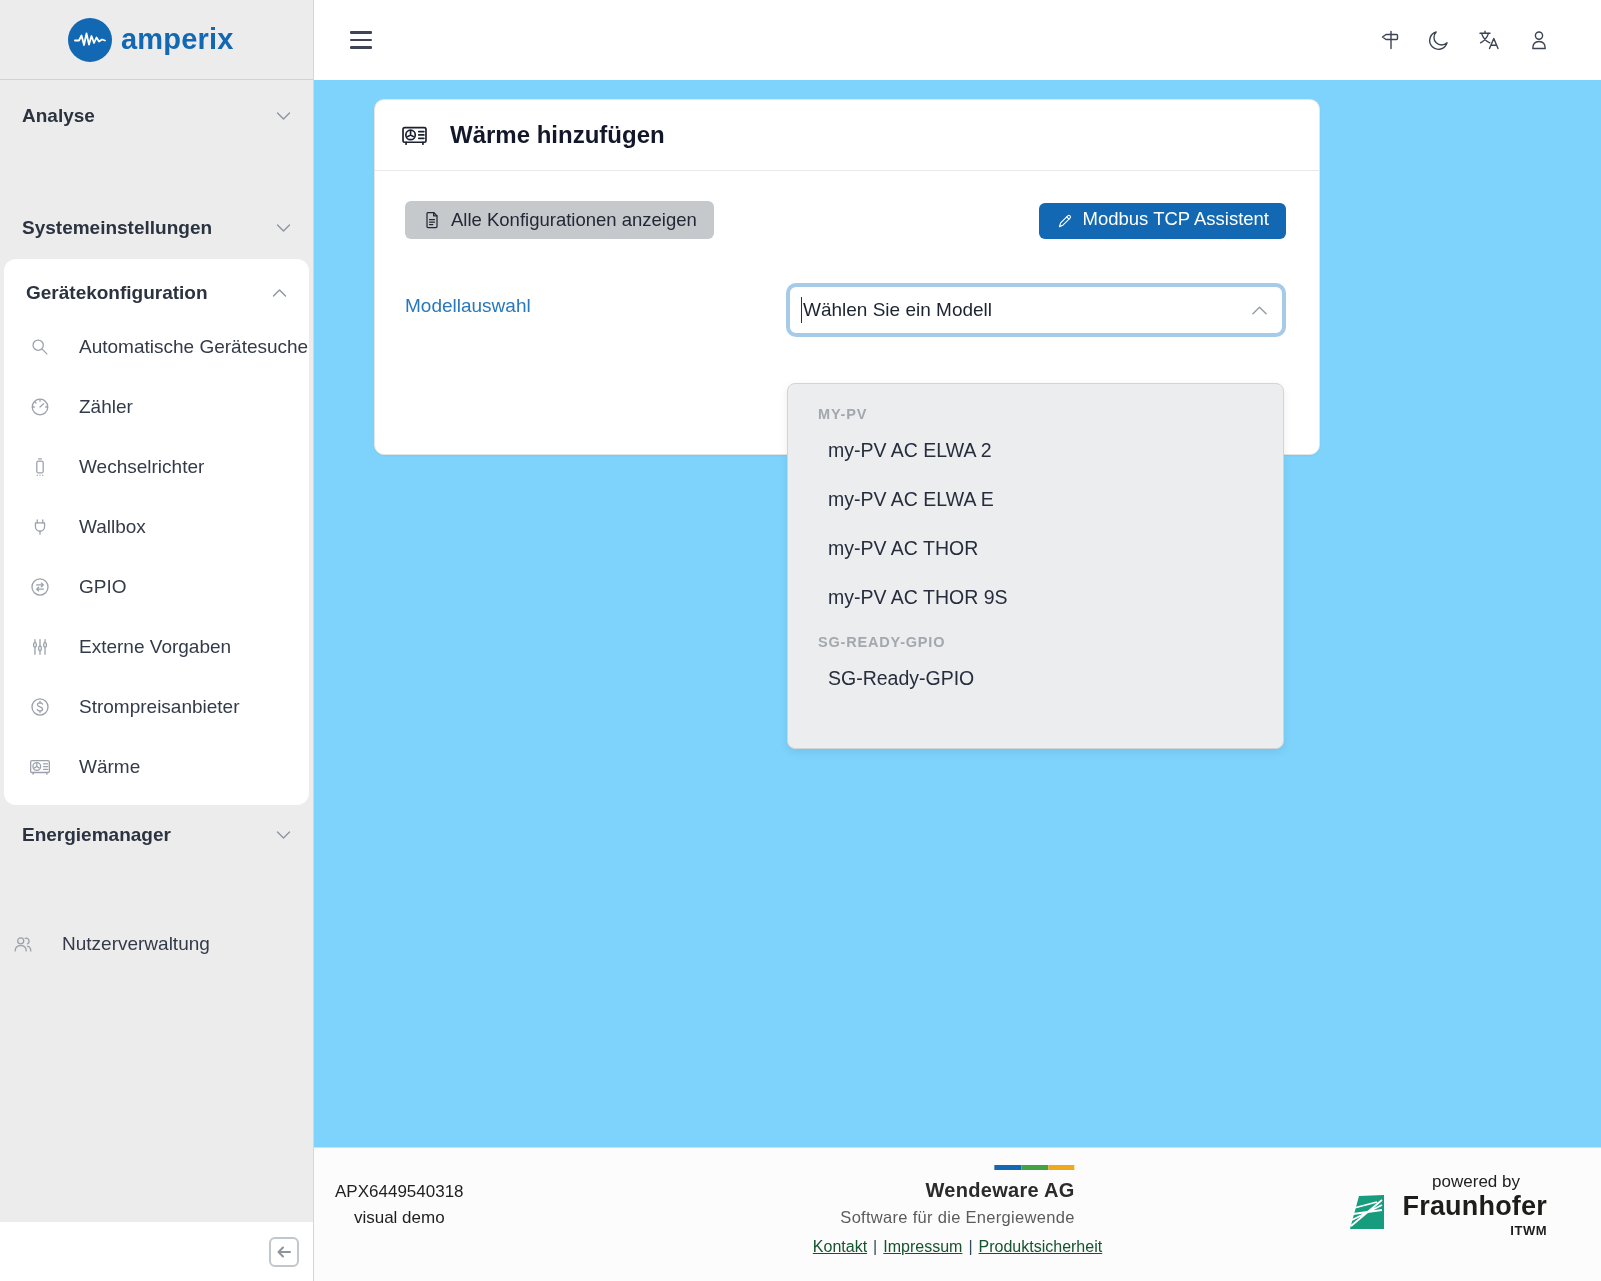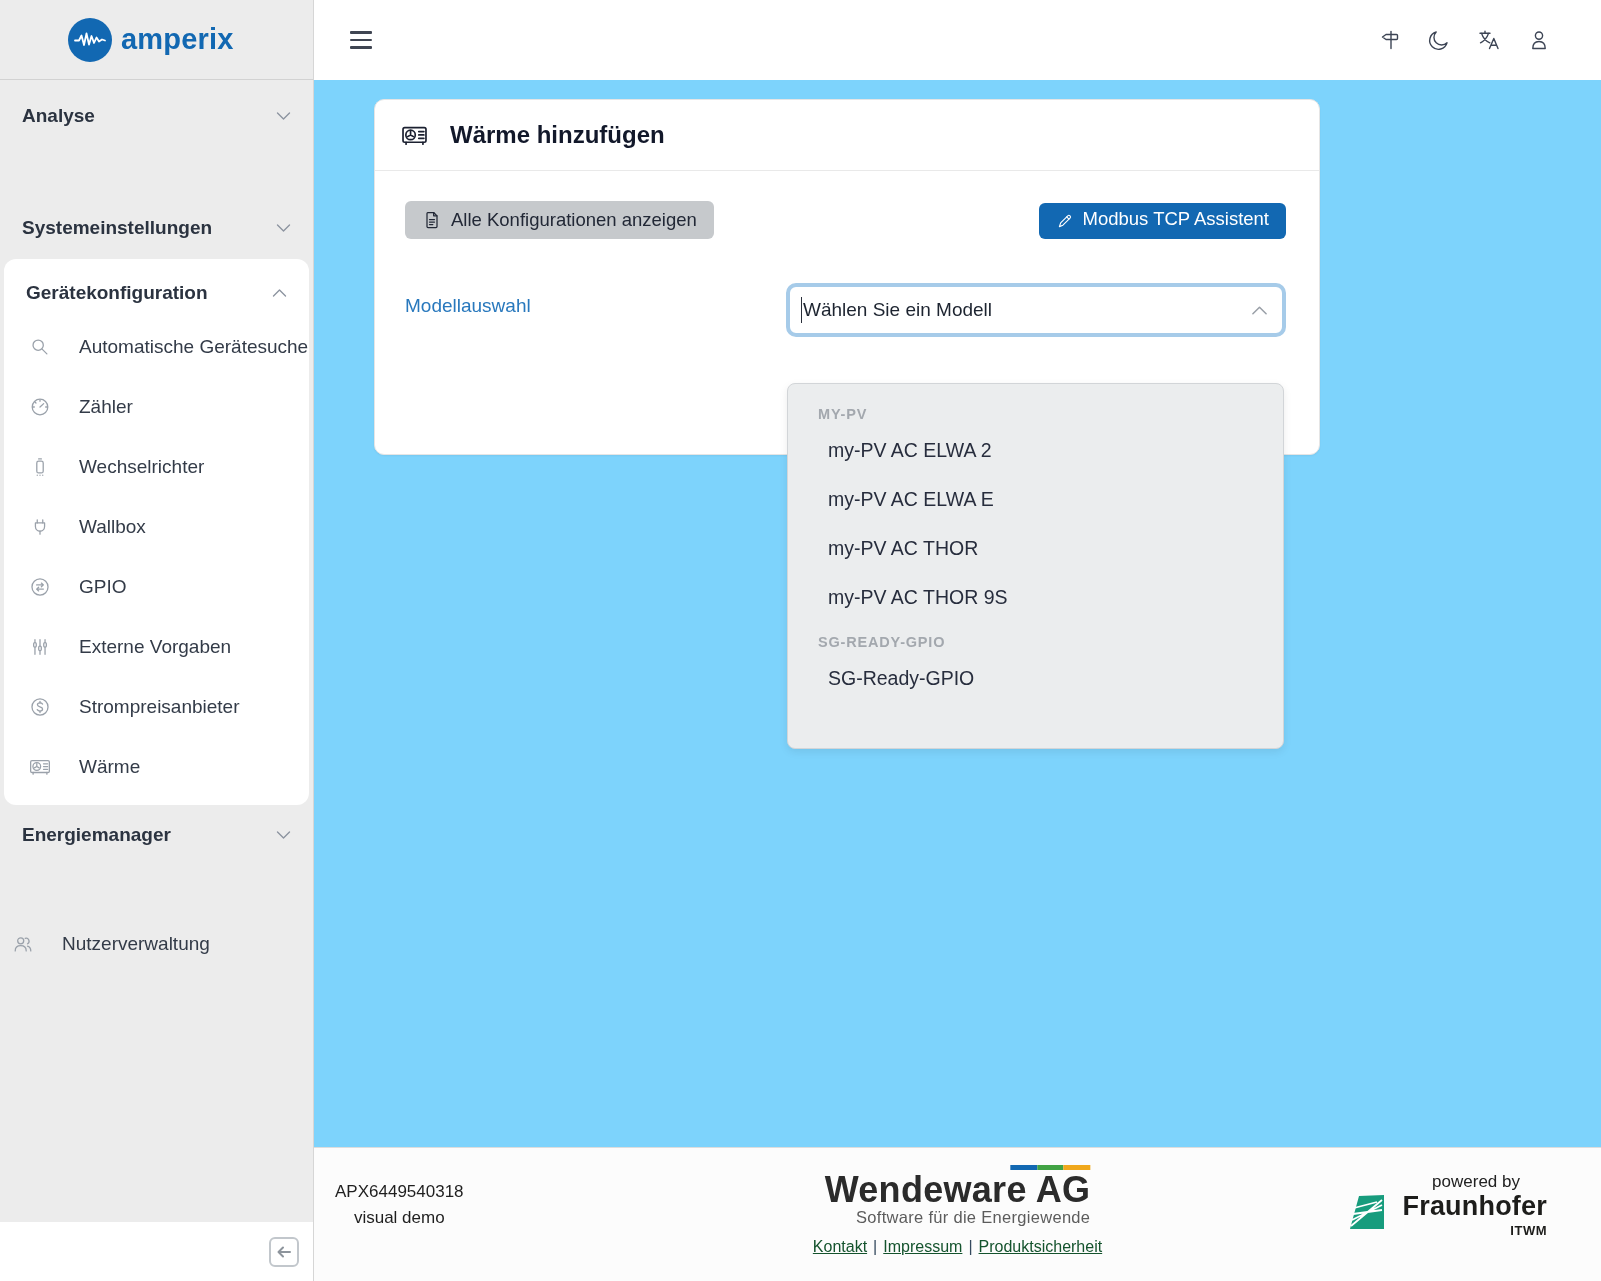--- a/index.html
+++ b/index.html
@@ -77,21 +77,21 @@
 
   
   .footer { position:relative; height:134px; background:#fcfcfc; border-top:1px solid #dddddd; flex:none; }
   .device-block { position:absolute; left:21px; top:31px; text-align:center;
     font-size:17px; color:#1f1f1f; line-height:26px; }
   .wendeware { position:absolute; left:50%; transform:translateX(-50%); top:17px;
     display:flex; flex-direction:column; align-items:center; }
   .ww-inner { display:flex; flex-direction:column; align-items:flex-end; }
   .color-bar { display:flex; width:80px; height:5px; margin-bottom:4px; }
   .color-bar div { flex:1; height:100%; }
-  .ww-title { font-size:36px; font-weight:bold; color:#2b2b2b; letter-spacing:.3px; line-height:32px; }
+  .ww-title { font-size:20px; font-weight:bold; color:#2b2b2b; letter-spacing:.3px; line-height:32px; }
   .ww-tagline { font-size:16.5px; color:#5c5c5c; margin-top:2px; letter-spacing:.3px; }
   .ww-links { margin-top:11px; font-size:16px; }
   .ww-links a { color:#14532d; text-decoration:underline; cursor:pointer; }
   .ww-links .sep { color:#34495e; margin:0 6px; }
   .powered-block { position:absolute; right:54px; top:24px; display:flex;
     flex-direction:column; align-items:flex-end; }
   .powered-label { font-size:17px; color:#222222; margin-right:27px; }
   .fraunhofer { display:flex; align-items:flex-start; gap:17px; margin-top:0;text-align:center; }
   .fh-logo { width:36px; height:36px; margin-top:2px; }
   .fh-texts { display:flex; flex-direction:column; align-items:flex-end; }

